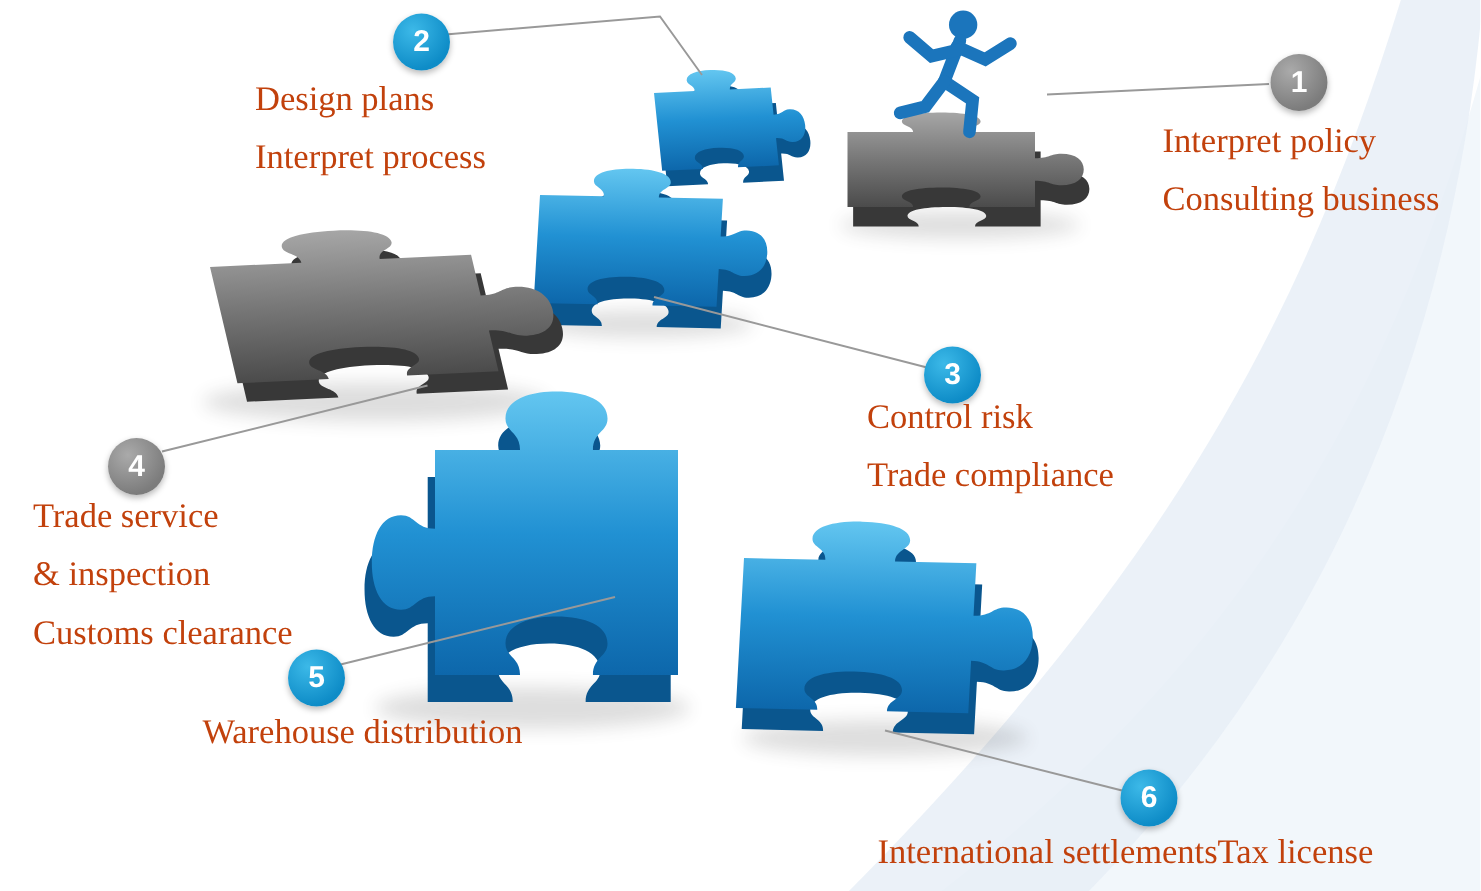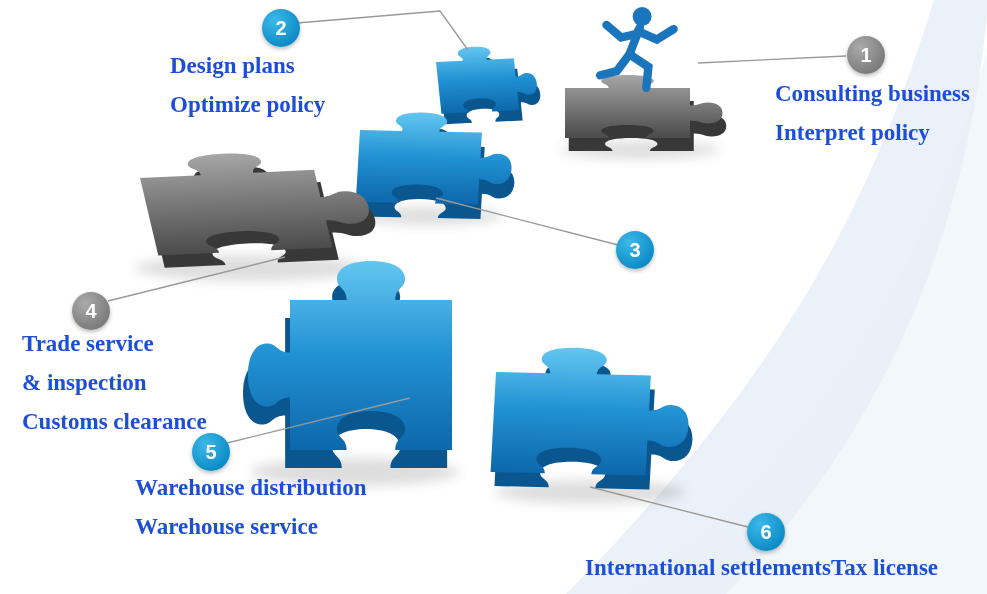--- a/index.html
+++ b/index.html
@@ -10,21 +10,21 @@
   .art{position:absolute;left:0;top:0;width:987px;height:594px;}
   .badge{
     position:absolute;width:38px;height:38px;border-radius:50%;
     display:flex;align-items:center;justify-content:center;
     color:#ffffff;font-family:"Liberation Sans", sans-serif;font-weight:bold;font-size:20px;
     box-shadow:0 2px 4px rgba(0,0,0,.28);
   }
   .badge.blue{background:radial-gradient(circle at 35% 30%, #3cb9e8, #0e8cc7 72%);}
   .badge.gray{background:radial-gradient(circle at 35% 30%, #aaaaaa, #7c7c7c 72%);}
   .label{
-    position:absolute;color:#1d4ed8;font-size:23px;line-height:39px;white-space:nowrap;font-weight:bold;
+    position:absolute;color:#c2410c;font-size:23px;line-height:39px;white-space:nowrap;
   }
 </style>
 </head>
 <body>
 
 <div class="stage">
 
   <svg class="art" viewBox="0 0 987 594">
     <defs>
       <path id="pp" d="M0,0 h35 c0,-8 -6,-8 -6,-14 c0,-8 9,-12 21,-12 c12,0 21,4 21,12 c0,6 -6,6 -6,14 h35 v35 c8,0 8,-6 14,-6 c8,0 12,9 12,21 c0,12 -4,21 -12,21 c-6,0 -6,-6 -14,-6 v35 h-35 c0,-8 6,-8 6,-14 c0,-8 -9,-12 -21,-12 c-12,0 -21,4 -21,12 c0,6 6,6 6,14 h-35 z"></path>
@@ -120,40 +120,41 @@
     <span>4</span>
   </div>
   <div class="badge blue" style="left:192px;top:433px">
     <span>5</span>
   </div>
   <div class="badge blue" style="left:747px;top:513px">
     <span>6</span>
   </div>
 
   <div class="label" style="left:775px;top:74px">
+    <div>Interpret policy</div>
     <div>Consulting business</div>
-    <div>Interpret policy</div>
   </div>
 
   <div class="label" style="left:170px;top:46px">
     <div>Design plans</div>
-    <div>Optimize policy</div>
+    <div>Interpret process</div>
   </div>
 
   <div class="label" style="left:578px;top:258px">
+    <div>Control risk</div>
+    <div>Trade compliance</div>
   </div>
 
   <div class="label" style="left:22px;top:324px">
     <div>Trade service</div>
     <div>&amp; inspection</div>
     <div>Customs clearance</div>
   </div>
 
   <div class="label" style="left:135px;top:468px">
     <div>Warehouse distribution</div>
-    <div>Warehouse service</div>
   </div>
 
   <div class="label" style="left:585px;top:548px">
     <div>International settlementsTax license</div>
   </div>
 
 </div>
 
 </body></html>

